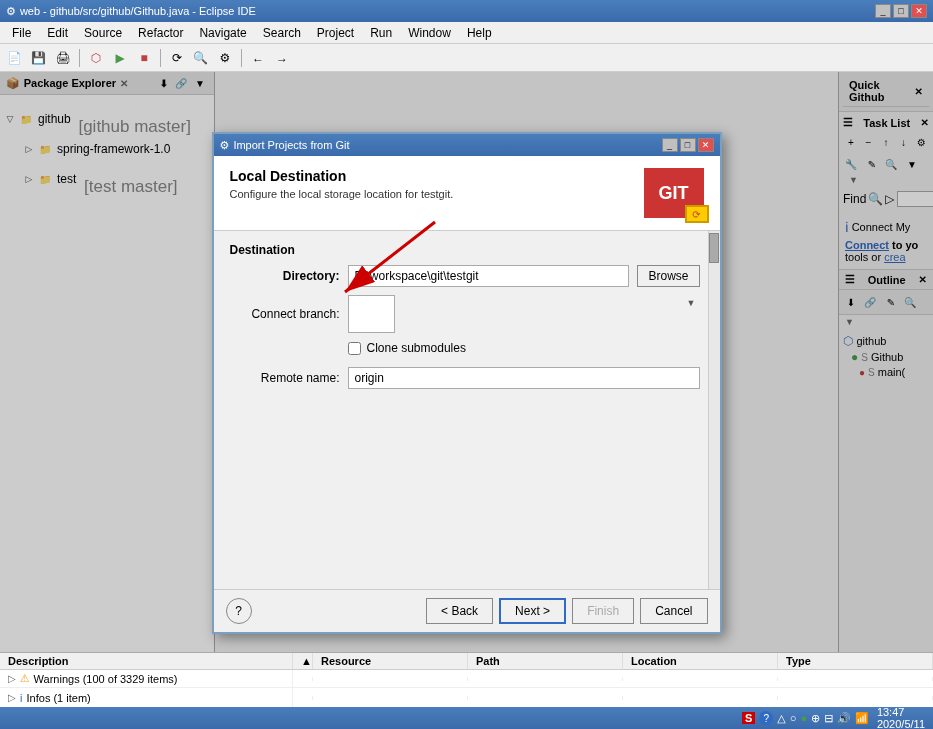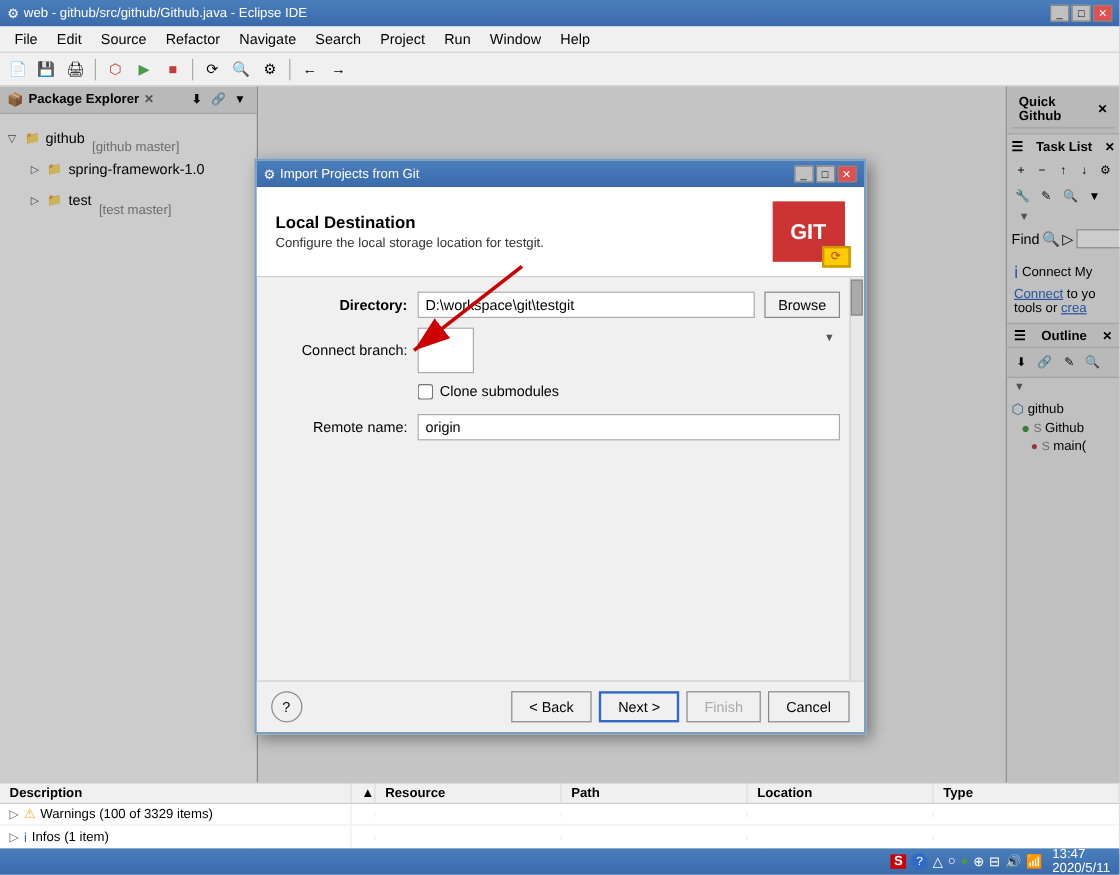--- a/index.html
+++ b/index.html
@@ -161,21 +161,21 @@
     .tree-icon {
       width: 16px;
       height: 16px;
       flex-shrink: 0;
       display: flex;
       align-items: center;
       justify-content: center;
       font-size: 10px;
     }
     .tree-label { font-size: 12px; }
-    .tree-label-sub { color: #888; font-size: 11px; margin-top: 16px; }
+    .tree-label-sub { color: #888; font-size: 17px; margin-top: 16px; }
 
     
     .center-panel {
       flex: 1;
       background: #f5f5f5;
       position: relative;
       overflow: hidden;
     }
 
     
@@ -354,21 +354,21 @@
       background: #e05050;
       color: white;
     }
     .dialog-body {
       padding: 0;
     }
     .dialog-header-section {
       background: white;
       padding: 12px 16px;
       display: flex;
-      align-items: center;
+      align-items: flex-start;
       justify-content: space-between;
       border-bottom: 1px solid #ccc;
     }
     .dialog-header-text h2 {
       font-size: 14px;
       font-weight: bold;
       color: #000;
       margin-bottom: 4px;
     }
     .dialog-header-text p {
@@ -700,21 +700,21 @@
         <span>▷</span>
         <input type="text" class="form-input" style="width: 40px; height: 16px;" placeholder="">
       </div>
     </div>
 
     <div class="connect-section">
       <div style="display:flex;align-items:center;gap:3px;">
         <span style="color:#316ac5;font-size:14px;">ℹ</span>
         <span>Connect My</span>
       </div>
-      <div style="margin-top:3px;">
+      <div style="margin-top:3px;font-weight:bold;">
         <span class="connect-link">Connect</span>
         <span> to yo</span>
       </div>
       <div>
         <span>tools or</span>
         <span class="connect-link">crea</span>
       </div>
     </div>
 
     <div class="outline-section">
@@ -777,20 +777,21 @@
             </div>
             <div class="git-logo-overlay">
               <span style="font-size:10px;color:#c04040;">⟳</span>
             </div>
           </div>
         </div>
 
         <div style="position:relative;">
           <div class="dialog-content" style="padding-right:20px;">
 
+            <div class="form-section-title">Destination</div>
 
             <div class="form-row">
               <div class="form-label required">Directory:</div>
               <input type="text" class="form-input" value="D:\workspace\git\testgit" style="">
               <button class="browse-btn">Browse</button>
             </div>
 
             <div class="form-row">
               <div class="form-label">Connect branch:</div>
               <div class="select-wrapper">

